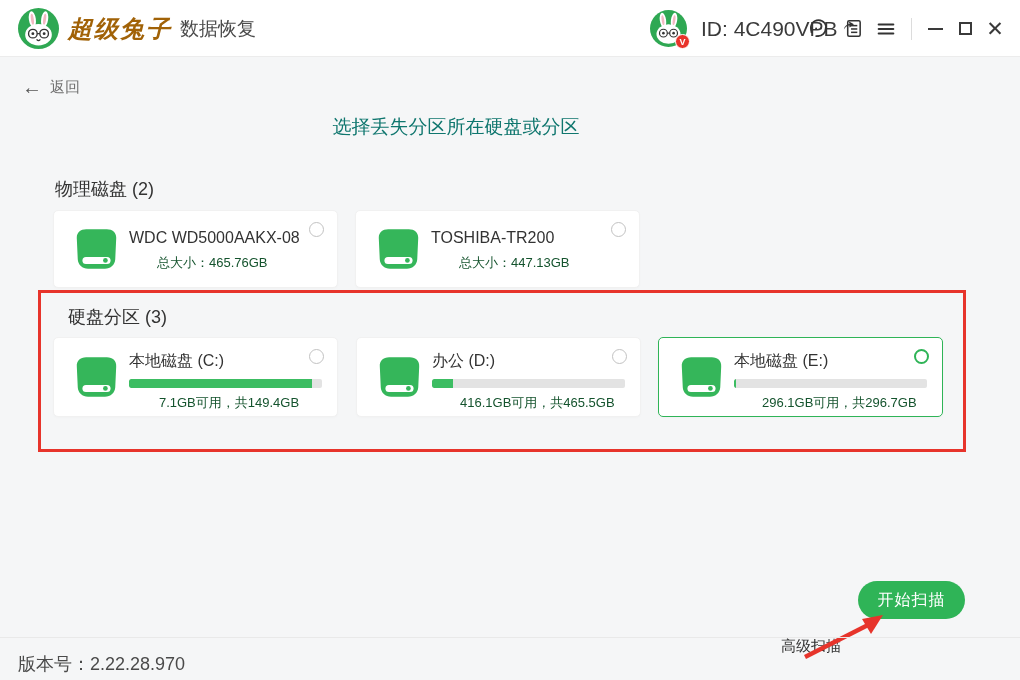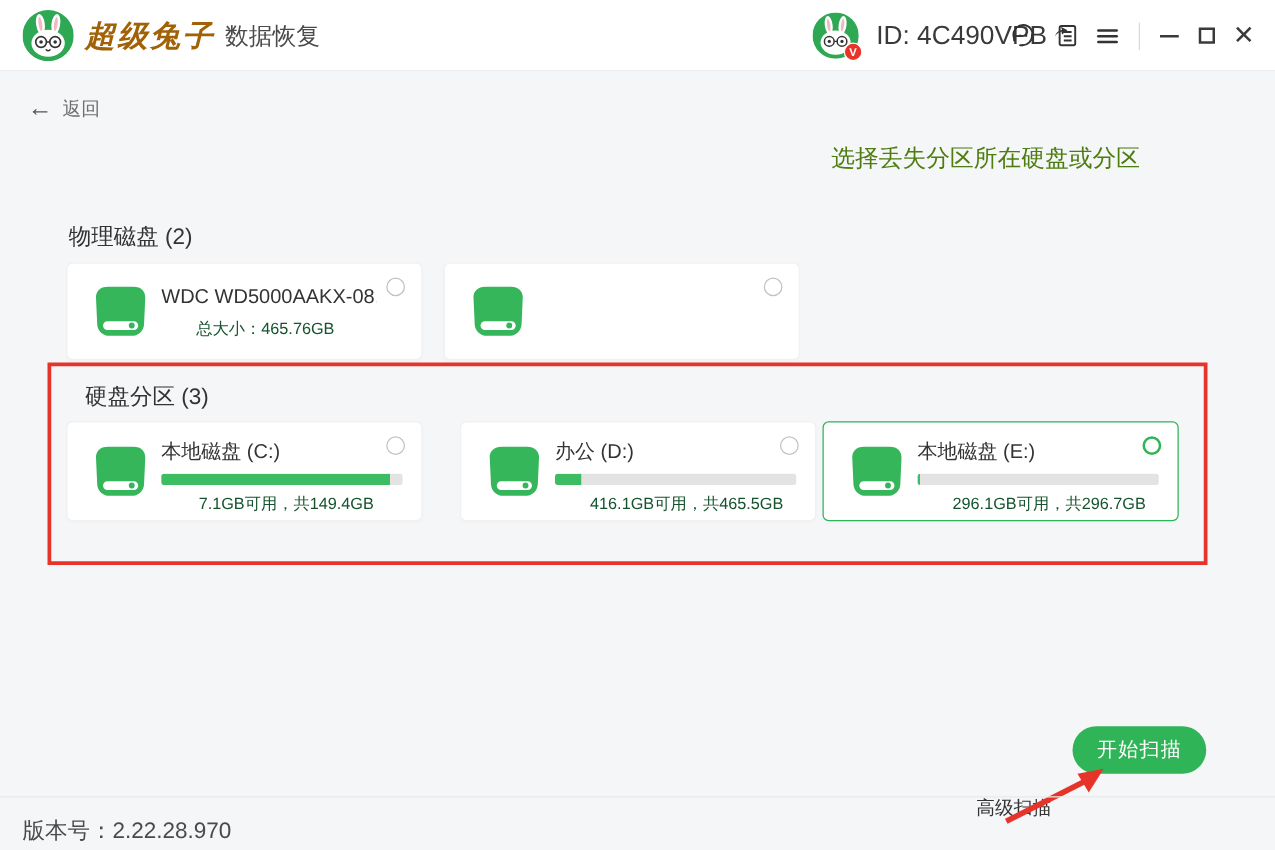--- a/index.html
+++ b/index.html
@@ -45,22 +45,22 @@
   .max-glyph { display: block; width: 13px; height: 13px; border: 2px solid #3a3a3a; }
   .close-glyph { font-size: 21px; color: #3a3a3a; line-height: 1; font-weight: 400; }
 
   
   .back-btn {
     position: absolute; left: 22px; top: 77px; display: flex; align-items: center;
     color: #6f6f6f; font-size: 15px; cursor: pointer;
   }
   .back-arrow { font-size: 20px; margin-right: 8px; line-height: 1; color: #555; }
   .page-title {
-    position: absolute; top: 114px; left: 0; width: 912px; text-align: right;
-    font-size: 19px; color: #4d7c0f;
+    position: absolute; top: 114px; left: 0; width: 912px; text-align: center;
+    font-size: 19px; color: #0f766e;
   }
   .section-heading { position: absolute; font-size: 18px; color: #333; }
   .heading-physical { left: 55px; top: 177px; }
   .heading-partition { left: 68px; top: 305px; }
 
   
   .card {
     position: absolute; width: 285px; background: #ffffff;
     border: 1px solid #f1f1f1; border-radius: 5px; cursor: pointer;
     box-shadow: 0 1px 3px rgba(0,0,0,0.02);
@@ -84,21 +84,21 @@
   .radio {
     position: absolute; right: 13px; top: 11px; width: 15px; height: 15px;
     border: 1px solid #c2c2c2; border-radius: 50%; background: transparent; cursor: pointer;
   }
   .card.selected .radio { border: 2px solid #2fb457; }
 
   
   #disk-card-0 { left: 53px;  top: 210px; }
   #disk-card-1 { left: 355px; top: 210px; }
   #part-card-0 { left: 53px;  top: 337px; }
-  #part-card-1 { left: 368px; top: 337px; }
+  #part-card-1 { left: 356px; top: 337px; }
   #part-card-2 { left: 658px; top: 337px; }
 
   
   .red-box {
     position: absolute; left: 38px; top: 290px; width: 928px; height: 162px;
     border: 3px solid #e7342b; pointer-events: none;
   }
   .red-arrow { position: absolute; left: 780px; top: 598px; width: 130px; height: 72px; pointer-events: none; }
 
   
@@ -216,20 +216,24 @@
     </div>
     <span class="radio"></span>
   </div>
 
   <div class="card card-disk" id="disk-card-1">
     <svg class="drive-icon" viewBox="0 0 48 44">
       <path d="M13 1 H35 C41.5 1 45.5 5 45 11 L44 33 C43.7 39 39 43 33 43 H15 C9 43 4.3 39 4 33 L3 11 C2.5 5 6.5 1 13 1 Z" fill="#35b65a"></path>
       <rect x="9" y="30.5" width="30" height="7.5" rx="3.75" fill="#ffffff"></rect>
       <circle cx="33.5" cy="34.2" r="2.5" fill="#35b65a"></circle>
     </svg>
+    <div class="card-body">
+      <div class="card-title">TOSHIBA-TR200</div>
+      <div class="card-detail">总大小：447.13GB</div>
+    </div>
     <span class="radio"></span>
   </div>
 
   <div class="red-box"></div>
 
   <div class="section-heading heading-partition">硬盘分区 (3)</div>
 
   <div class="card card-part" id="part-card-0">
     <svg class="drive-icon" viewBox="0 0 48 44">
       <path d="M13 1 H35 C41.5 1 45.5 5 45 11 L44 33 C43.7 39 39 43 33 43 H15 C9 43 4.3 39 4 33 L3 11 C2.5 5 6.5 1 13 1 Z" fill="#35b65a"></path>

